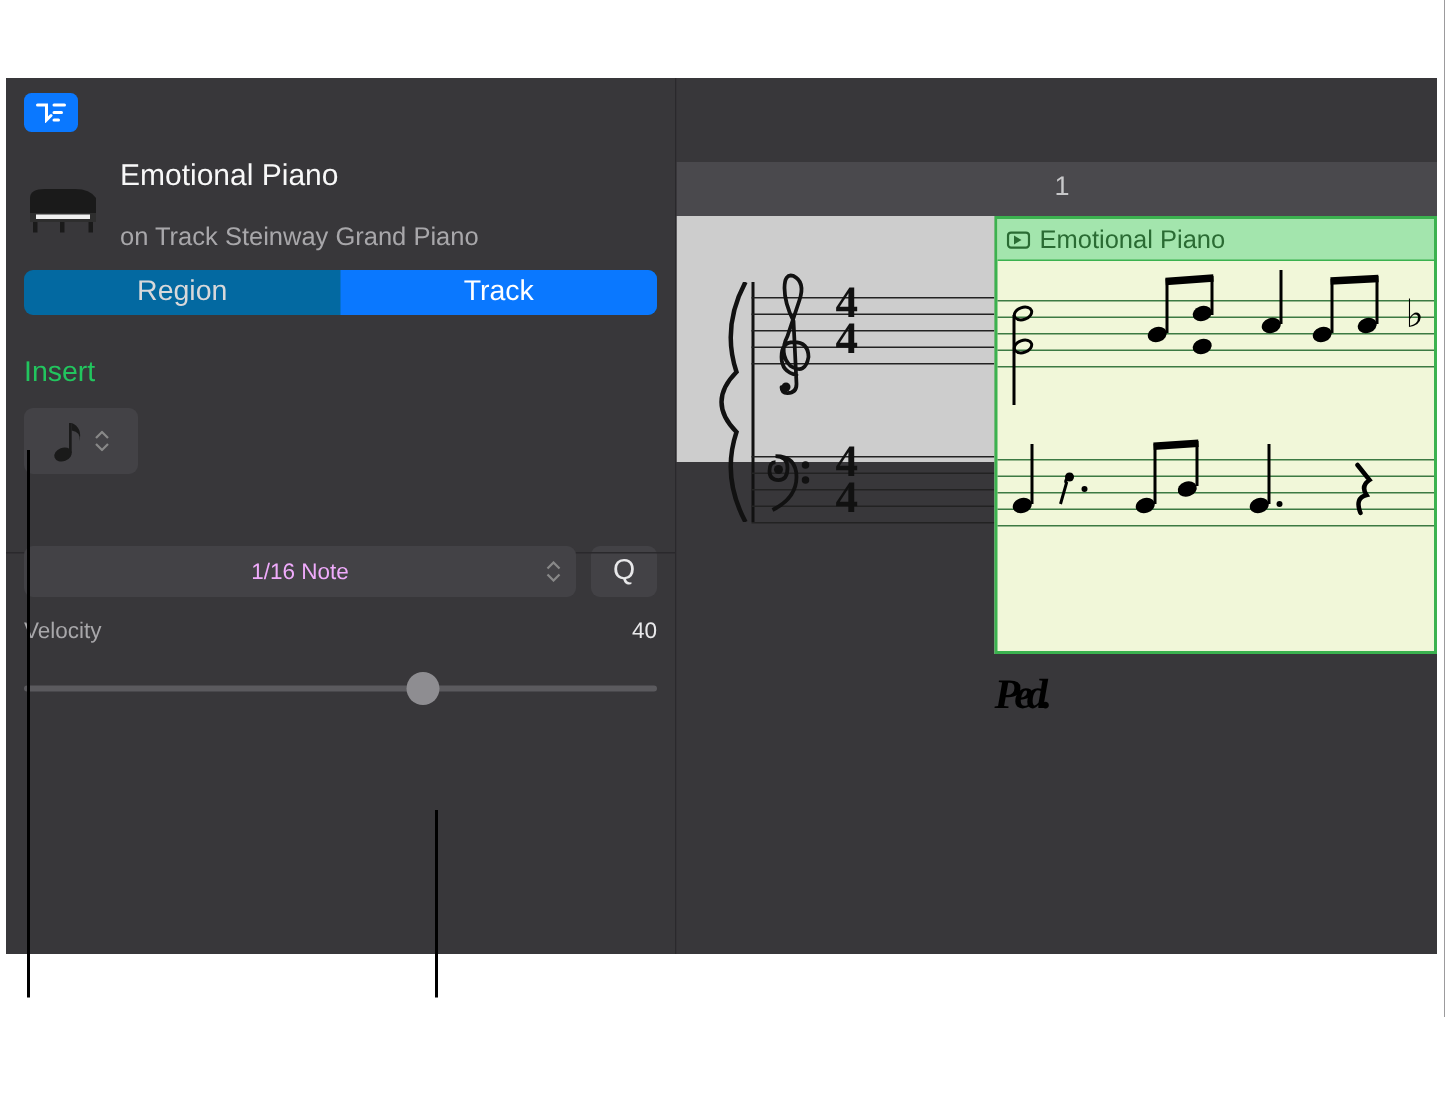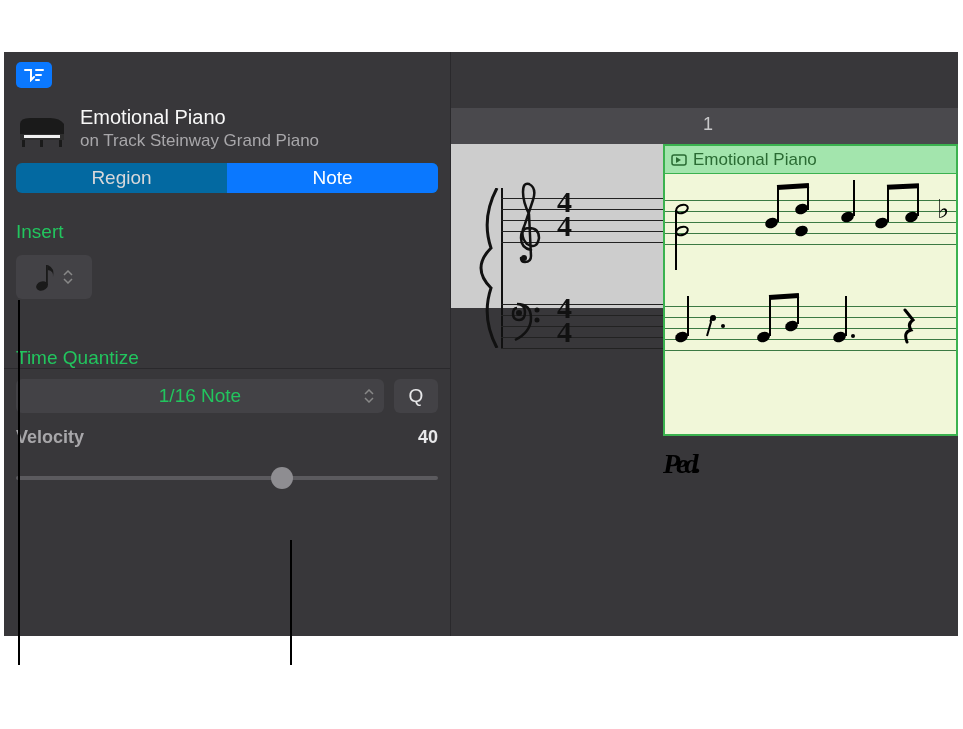--- a/index.html
+++ b/index.html
@@ -52,21 +52,21 @@
       flex: 0 0 auto;
     }
     .title {
       color: #f8f8f8;
       font-size: 20px;
       font-weight: 500;
     }
     .subtitle {
       color: #a8a7aa;
       font-size: 17px;
-      margin-top: 2px;
+      margin-top: 19px;
     }
     .seg {
       margin-top: 12px;
       display: flex;
       width: 100%;
       height: 30px;
       border-radius: 6px;
       overflow: hidden;
       background: #0369a1;
     }
@@ -124,22 +124,22 @@
       margin-top: 10px;
     }
     .tq-popup {
       flex: 1;
       height: 34px;
       background: #434246;
       border-radius: 6px;
       display: flex;
       align-items: center;
       justify-content: center;
-      color: #22c55e;
-      font-size: 19px;
+      color: #f0abfc;
+      font-size: 15px;
       position: relative;
     }
     .tq-popup .chev-col {
       position: absolute;
       right: 10px;
     }
     .q-btn {
       width: 44px;
       height: 34px;
       background: #434246;
@@ -149,22 +149,21 @@
       justify-content:center;
       color:#e8e8ea;
       font-size:19px;
       font-weight:500;
     }
     .vel-row {
       display:flex;
       justify-content:space-between;
       margin-top: 14px;
       color:#a8a7aa;
-      font-size:18px;
-      font-weight:bold;
+      font-size:15px;
     }
     .vel-row .val { color:#e8e8ea; }
     .slider-track {
       margin-top: 20px;
       position: relative;
       height: 20px;
     }
     .slider-line {
       position:absolute;
       left:0; right:0; top:50%;
@@ -314,21 +313,21 @@
         <rect x="8" y="25" width="36" height="3" fill="#f0f0f0"></rect>
       </svg>
       <div>
         <div class="title">Emotional Piano</div>
         <div class="subtitle">on Track Steinway Grand Piano</div>
       </div>
     </div>
 
     <div class="seg">
       <div class="seg-btn">Region</div>
-      <div class="seg-btn active">Note</div>
+      <div class="seg-btn active">Track</div>
     </div>
 
     <div class="insert-sec">
       <div class="section-label">Insert</div>
       <div class="insert-popup">
         <svg width="22" height="30" viewBox="0 0 22 30">
           <ellipse cx="7" cy="24" rx="6" ry="4.5" transform="rotate(-20 7 24)" fill="#1a1a1a"></ellipse>
           <rect x="11" y="3" width="1.8" height="20" fill="#1a1a1a"></rect>
           <path d="M12.8 3 Q20 6 18 15 Q19 9 12.8 8 Z" fill="#1a1a1a"></path>
         </svg>
@@ -339,21 +338,20 @@
           <svg width="10" height="6">
               <path d="M1 1 L5 5 L9 1" stroke="#888" stroke-width="1.5" fill="none"></path>
             </svg>
         </div>
       </div>
     </div>
 
     <div class="divider" style="top:316px;"></div>
 
     <div class="tq-sec">
-      <div class="section-label">Time Quantize</div>
       <div class="tq-row">
         <div class="tq-popup">
           <span>1/16 Note</span>
           <div class="chev-col">
             <svg width="10" height="6">
                 <path d="M1 5 L5 1 L9 5" stroke="#888" stroke-width="1.5" fill="none"></path>
               </svg>
             <svg width="10" height="6">
                 <path d="M1 1 L5 5 L9 1" stroke="#888" stroke-width="1.5" fill="none"></path>
               </svg>

